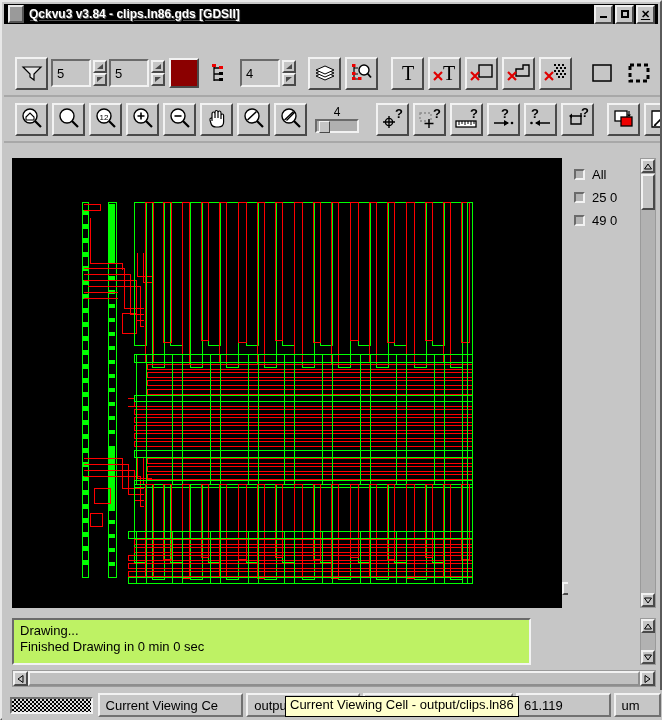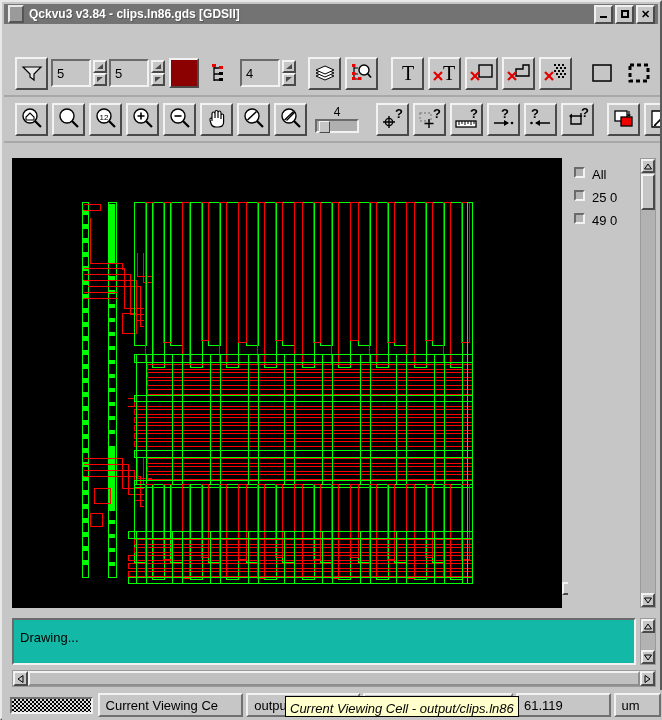--- a/index.html
+++ b/index.html
@@ -9,21 +9,21 @@
     font-family:"Liberation Sans", sans-serif;
     font-size:12px;color:#000;
     -webkit-font-smoothing:none;
   }
   .app{position:relative;width:662px;height:720px;background:#c6c6c6;
        border:2px solid;border-color:#e8e8e8 #5a5a5a #5a5a5a #e8e8e8;
        box-sizing:border-box;}
 
   
   .titlebar{position:absolute;left:2px;top:2px;width:654px;height:20px;
-            background:#737373;display:flex;align-items:center;}
+            background:#000000;display:flex;align-items:center;text-decoration:underline;}
   .title-icon{width:12px;height:14px;margin-left:4px;margin-right:5px;
               border:2px solid;border-color:#e8e8e8 #555 #555 #e8e8e8;background:#9a9a9a;}
   .title-text{color:#fff;font-weight:bold;font-size:12px;letter-spacing:0px;
               text-shadow:1px 1px 0 #555;white-space:nowrap;}
   .title-btns{margin-left:auto;display:flex;gap:2px;margin-right:3px;}
   .tbtn{width:15px;height:15px;background:#c6c6c6;
         border:2px solid;border-color:#f0f0f0 #4a4a4a #4a4a4a #f0f0f0;
         display:flex;align-items:center;justify-content:center;
         font-size:11px;font-weight:bold;line-height:1;color:#000;}
   .tbtn .min{width:7px;height:2px;background:#000;margin-top:6px;}
@@ -76,21 +76,21 @@
   .slider-thumb{position:absolute;left:2px;top:0px;width:9px;height:10px;background:#c6c6c6;
                 border:1px solid;border-color:#f2f2f2 #4a4a4a #4a4a4a #f2f2f2;}
 
   
   .canvas-wrap{position:absolute;left:10px;top:156px;width:550px;height:450px;
                background:#000;overflow:hidden;}
   .canvas-wrap svg{display:block;}
 
   
   .layer-panel{position:absolute;left:566px;top:156px;width:78px;height:450px;background:#c6c6c6;}
-  .layer-row{display:flex;align-items:flex-start;height:14px;margin:9px 0 0 6px;}
+  .layer-row{display:flex;align-items:center;height:14px;margin:9px 0 0 6px;}
   .lchk{width:11px;height:11px;background:#e8e8e8;
         border:2px solid;border-color:#6a6a6a #f2f2f2 #f2f2f2 #6a6a6a;
         box-sizing:border-box;flex:0 0 auto;}
   .lchk.filled{background:#b4b4b4;}
   .llabel{margin-left:7px;font-size:13px;white-space:nowrap;}
 
   
   .vscroll{position:absolute;left:638px;top:156px;width:16px;height:450px;
            background:#b2b2b2;border:1px solid #9a9a9a;box-sizing:border-box;}
   .vscroll .arrow{width:14px;height:14px;background:#c6c6c6;
@@ -98,24 +98,24 @@
         display:flex;align-items:center;justify-content:center;}
   .vscroll .arrow.bot{position:absolute;bottom:0;left:0;}
   .vscroll .thumb{position:absolute;top:15px;left:0;width:14px;height:36px;background:#c6c6c6;
         border:2px solid;border-color:#f2f2f2 #4a4a4a #4a4a4a #f2f2f2;box-sizing:border-box;}
 
   
   .canvas-hthumb{position:absolute;left:560px;top:580px;width:12px;height:13px;background:#c6c6c6;
         border:2px solid;border-color:#f2f2f2 #4a4a4a #4a4a4a #f2f2f2;box-sizing:border-box;}
 
   
-  .logbox{position:absolute;left:10px;top:616px;width:624px;height:47px;
-          background:#14b8a6;border:2px solid;
+  .logbox{position:absolute;left:10px;top:616px;width:519px;height:47px;
+          background:#bef264;border:2px solid;
           border-color:#6a6a6a #f2f2f2 #f2f2f2 #6a6a6a;box-sizing:border-box;
-          padding:10px 6px;font-size:13px;line-height:16px;}
+          padding:3px 6px;font-size:13px;line-height:16px;}
   .logsb{position:absolute;left:638px;top:616px;width:16px;height:47px;background:#b2b2b2;
          border:1px solid #9a9a9a;box-sizing:border-box;}
   .logsb .arrow{width:14px;height:14px;background:#c6c6c6;
         border:2px solid;border-color:#f2f2f2 #4a4a4a #4a4a4a #f2f2f2;box-sizing:border-box;
         display:flex;align-items:center;justify-content:center;}
   .logsb .arrow.bot{position:absolute;bottom:0;left:0;}
 
   
   .hscroll{position:absolute;left:10px;top:668px;width:644px;height:17px;
            background:#b2b2b2;border:1px solid #9a9a9a;box-sizing:border-box;display:flex;}
@@ -140,22 +140,22 @@
             background-size:4px 4px;background-position:0 0,2px 2px;background-color:#ddd;}
   .st-c1{width:148px;}
   .st-c2{width:116px;}
   .st-c3{width:152px;}
   .st-c4{width:96px;}
   .st-c5{width:48px;}
 
   
   .tooltip{position:absolute;left:283px;top:694px;height:19px;
            background:#ffffcc;border:1px solid #000;
-           display:flex;align-items:flex-end;padding:0 4px;
-           font-size:13px;white-space:nowrap;z-index:40;font-style:italic;}
+           display:flex;align-items:flex-start;padding:0 4px;
+           font-size:13px;white-space:nowrap;z-index:40;}
 </style>
 </head>
 <body>
 
 <div class="app">
 
   <div class="titlebar">
     <div class="title-icon"></div>
     <span class="title-text">Qckvu3 v3.84 - clips.ln86.gds [GDSII]</span>
     <div class="title-btns">
@@ -727,20 +727,21 @@
     <div class="thumb"></div>
     <div class="arrow bot">
       <svg width="8" height="7" viewBox="0 0 8 7">
           <path d="M4 6 L0.5 1 L7.5 1 Z" fill="none" stroke="#000" stroke-width="1"></path>
         </svg>
     </div>
   </div>
 
   <div class="logbox">
     <div>Drawing...</div>
+    <div>Finished Drawing in 0 min 0 sec</div>
   </div>
   <div class="logsb">
     <div class="arrow">
       <svg width="8" height="7" viewBox="0 0 8 7">
           <path d="M4 1 L7.5 6 L0.5 6 Z" fill="none" stroke="#000" stroke-width="1"></path>
         </svg>
     </div>
     <div class="arrow bot">
       <svg width="8" height="7" viewBox="0 0 8 7">
           <path d="M4 6 L0.5 1 L7.5 1 Z" fill="none" stroke="#000" stroke-width="1"></path>

